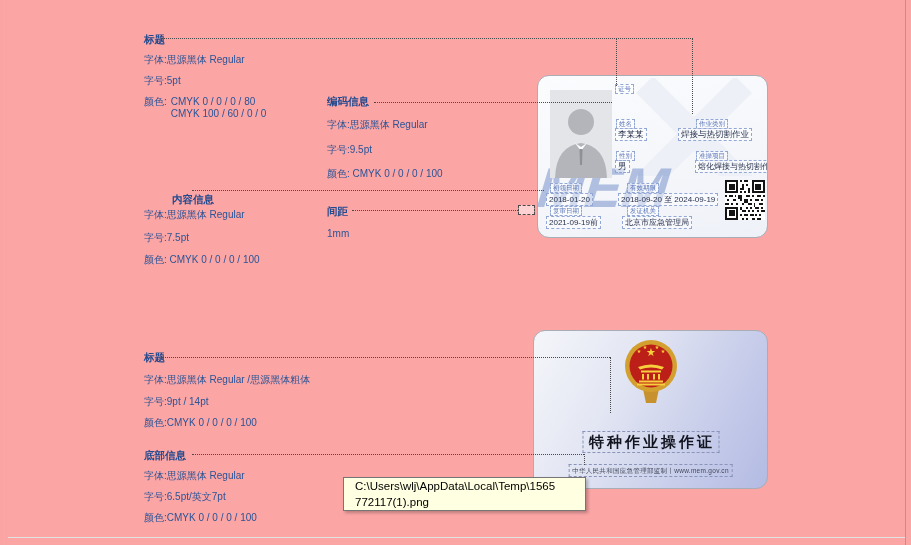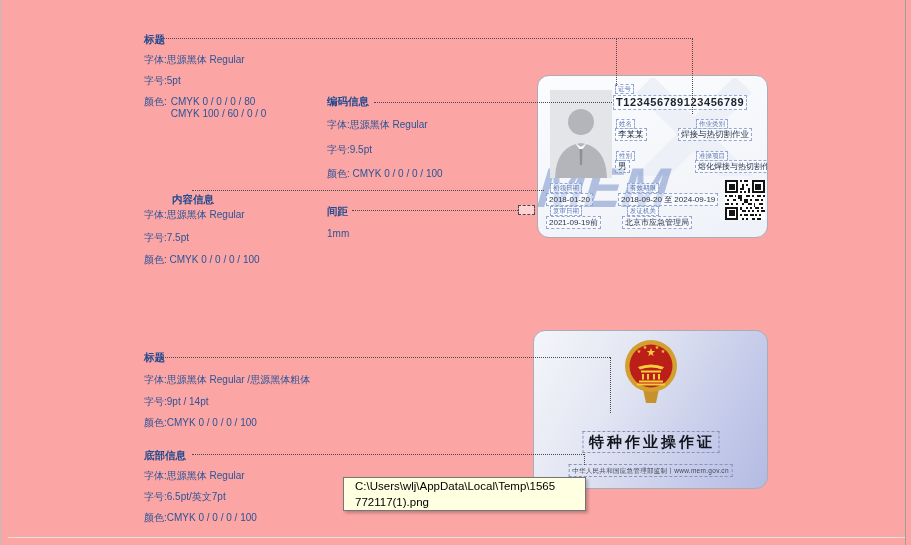--- a/index.html
+++ b/index.html
@@ -126,21 +126,20 @@
       <svg width="62" height="88" viewBox="0 0 62 88">
         <rect width="62" height="88" fill="#e4e5e8"></rect>
         <circle cx="31" cy="32" r="13" fill="#b3b5ba"></circle>
         <path d="M5 88 Q6 56 31 53 Q56 56 57 88 Z" fill="#b3b5ba"></path>
         <path d="M25 53 L31 61 L37 53 L31 57 Z" fill="#fdfdfd"></path>
         <path d="M29.5 59 L32.5 59 L32 75 L30 75 Z" fill="#8e9096"></path>
       </svg>
     </div>
 
     <div class="tiny-label" style="left:77px;top:8px;">证号</div>
-    <div class="cardnum" style="left:75px;top:19px;">T123456789123456789</div>
 
     <div class="tiny-label" style="left:78px;top:43px;">姓名</div>
     <div class="val" style="left:77px;top:52px;">李某某</div>
     <div class="tiny-label" style="left:158px;top:43px;">作业类别</div>
     <div class="val" style="left:140px;top:52px;">焊接与热切割作业</div>
 
     <div class="tiny-label" style="left:78px;top:75px;">性别</div>
     <div class="val" style="left:77px;top:84px;">男</div>
     <div class="tiny-label" style="left:158px;top:75px;">准操项目</div>
     <div class="val" style="left:157px;top:84px;font-size:8px;">熔化焊接与热切割作业</div>

